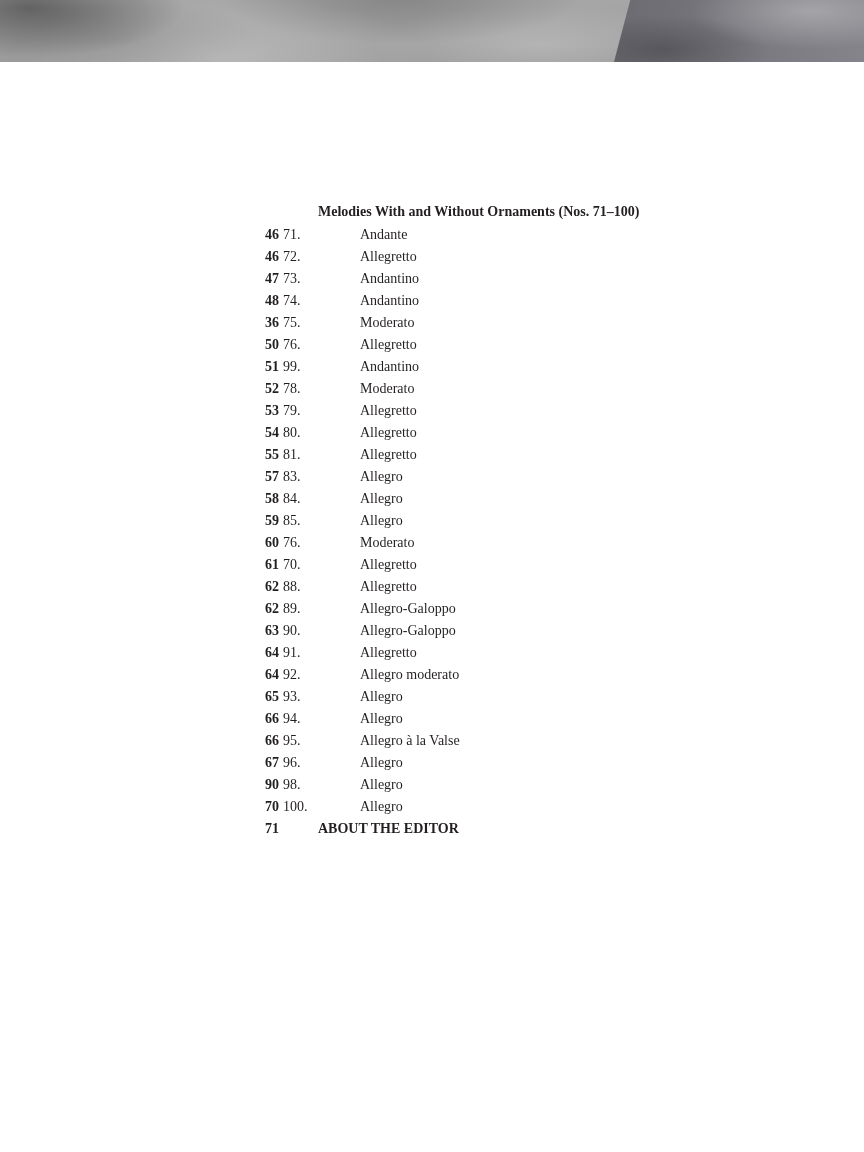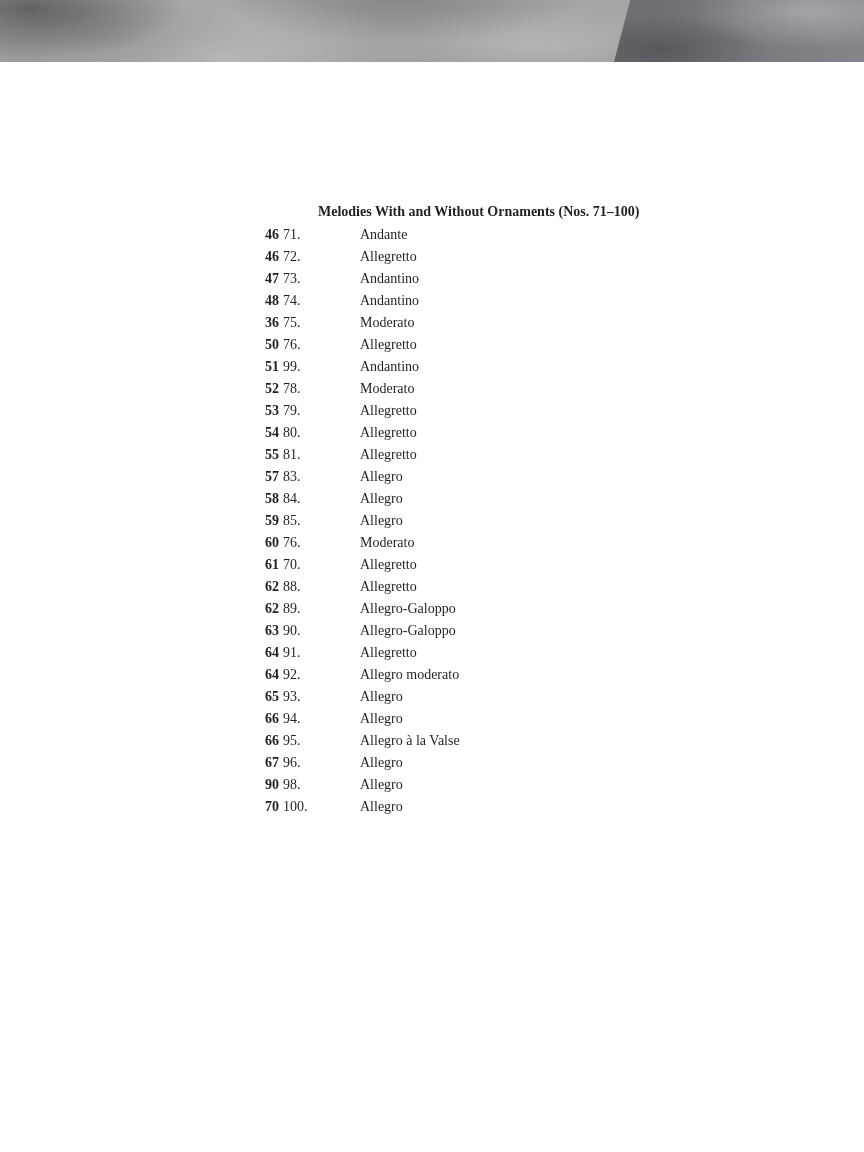--- a/index.html
+++ b/index.html
@@ -245,16 +245,21 @@
     <span class="title">Allegro</span>
   </div>
 
 
   <div class="row">
     <span class="pg">70</span>
     <span class="numbox">100.</span>
     <span class="title">Allegro</span>
   </div>
 
+  <div class="row about-row">
+    <span class="pg">71</span>
+    <span class="numbox"></span>
+    <span class="title">ABOUT THE EDITOR</span>
+  </div>
 </div>
   </div>
 
 </div>
 
 </body></html>

